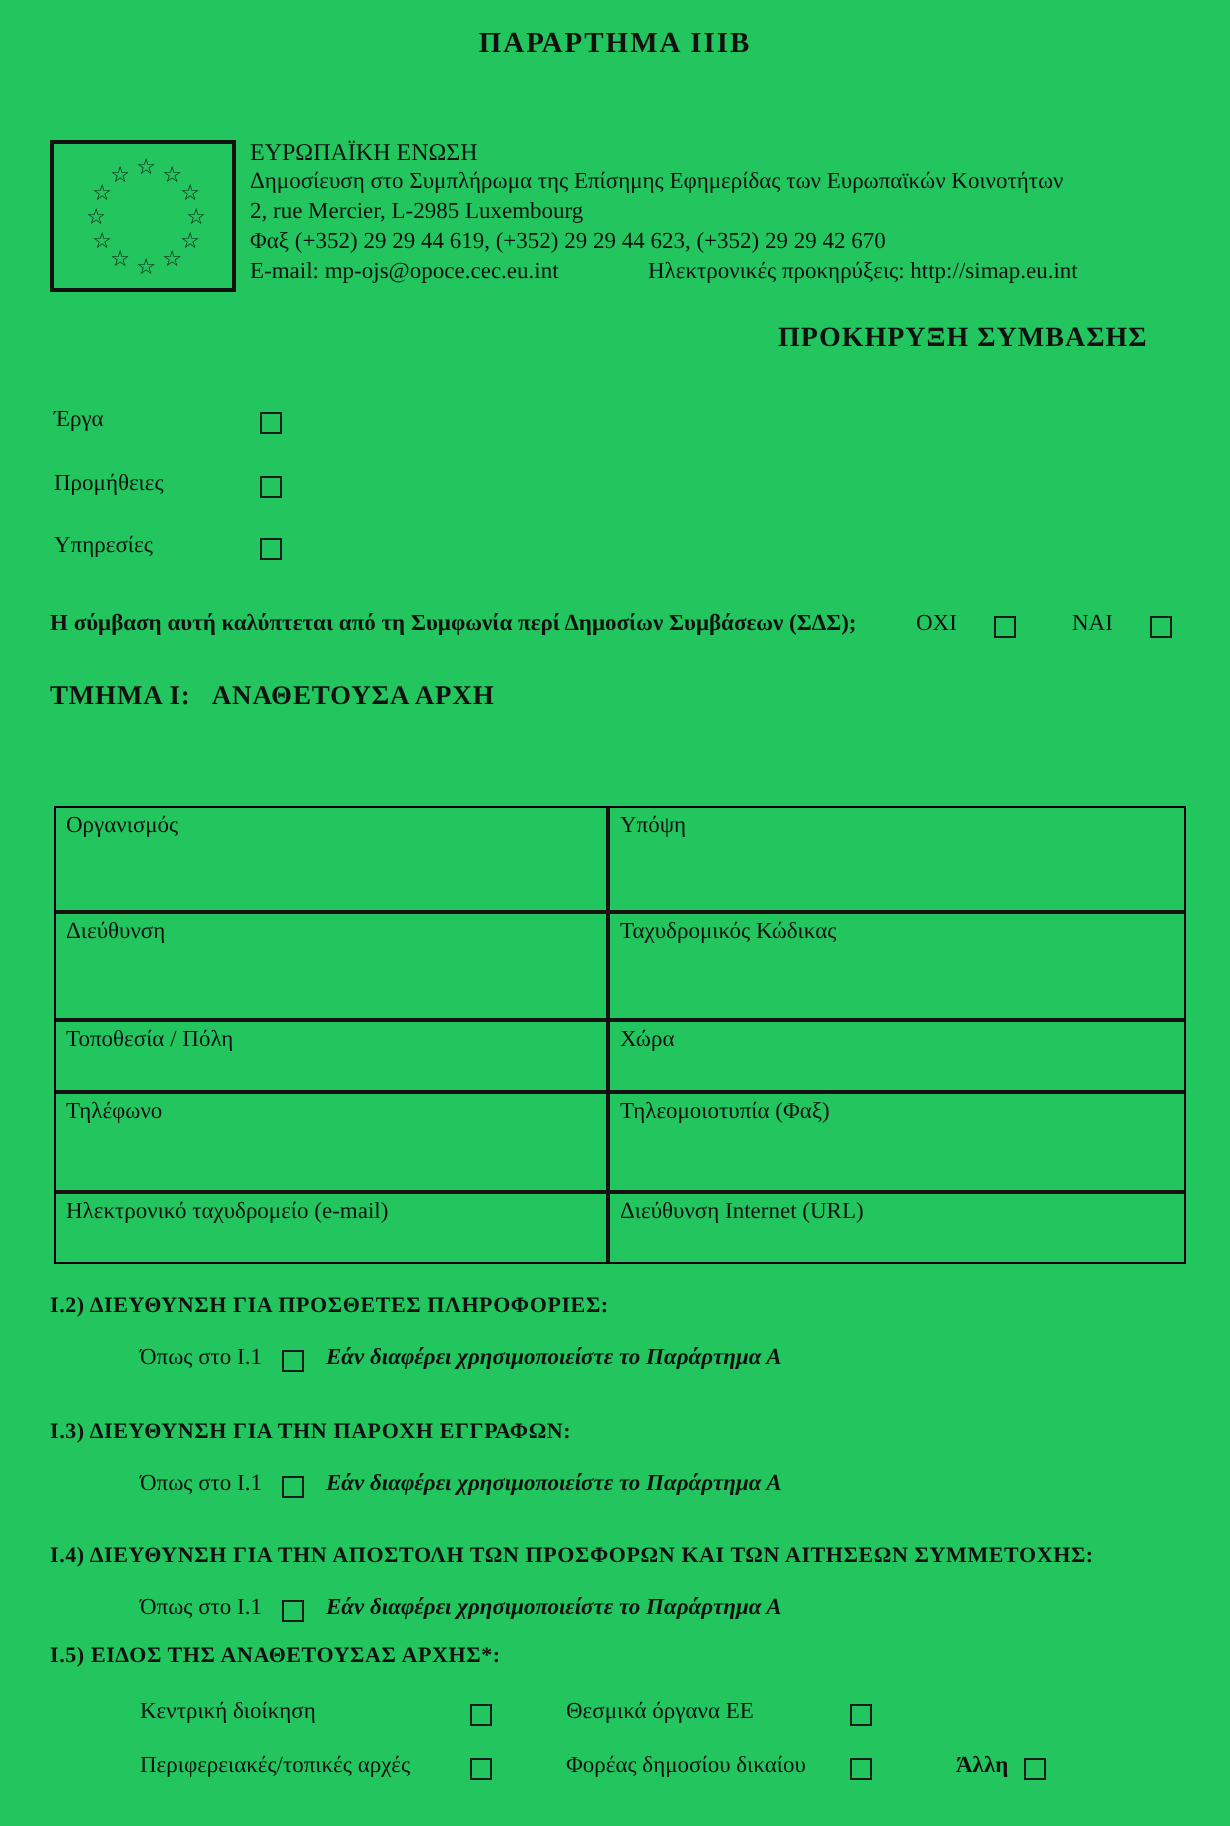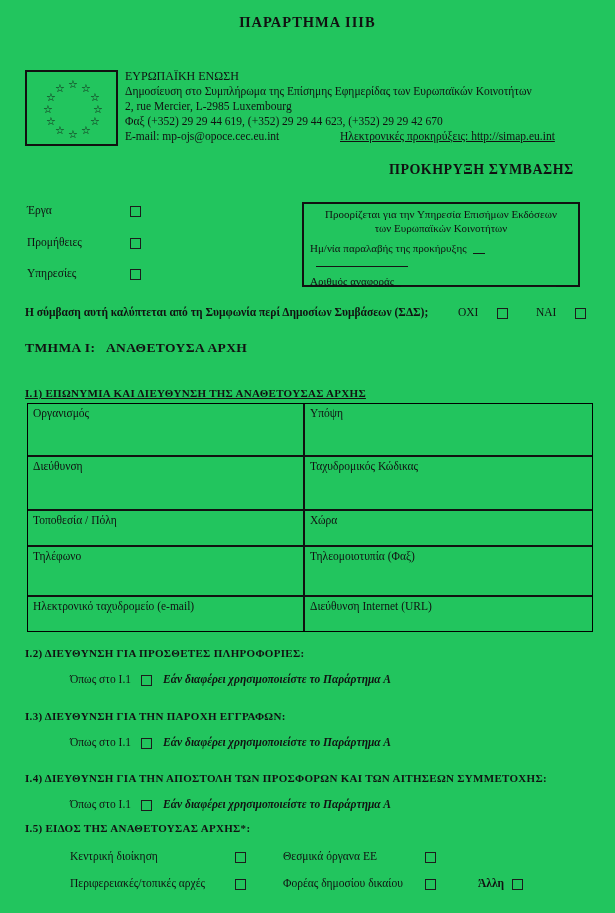--- a/index.html
+++ b/index.html
@@ -66,56 +66,42 @@
     <span class="star" style="left:21px;top:37px">☆</span>
     <span class="star" style="left:24px;top:25px">☆</span>
     <span class="star" style="left:33px;top:16px">☆</span>
   </div>
 
   <div class="hdr-line" style="top:69px;font-size:12px;">ΕΥΡΩΠΑΪΚΗ ΕΝΩΣΗ</div>
   <div class="hdr-line" style="top:84px;">Δημοσίευση στο Συμπλήρωμα της Επίσημης Εφημερίδας των Ευρωπαϊκών Κοινοτήτων</div>
   <div class="hdr-line" style="top:99px;">2, rue Mercier,  L-2985 Luxembourg</div>
   <div class="hdr-line" style="top:114px;">Φαξ (+352) 29 29 44 619, (+352) 29 29 44 623, (+352) 29 29 42 670</div>
   <div class="hdr-line" style="top:129px;">E-mail: mp-ojs@opoce.cec.eu.int</div>
-  <div class="abs" style="left:340px;top:129px;text-decoration:underline;">Ηλεκτρονικές προκηρύξεις: http://simap.eu.int</div>
+  <div class="abs" style="left:324px;top:129px;">Ηλεκτρονικές προκηρύξεις: http://simap.eu.int</div>
 
   <div class="notice-title">ΠΡΟΚΗΡΥΞΗ ΣΥΜΒΑΣΗΣ</div>
 
   <div class="abs" style="left:27px;top:203px;">Έργα</div>
   <span class="cb abs" style="left:130px;top:206px;"></span>
 
   <div class="abs" style="left:27px;top:235px;">Προμήθειες</div>
   <span class="cb abs" style="left:130px;top:238px;"></span>
 
   <div class="abs" style="left:27px;top:266px;">Υπηρεσίες</div>
   <span class="cb abs" style="left:130px;top:269px;"></span>
 
-  <div class="office-box">
-    <div class="ctr">Προορίζεται για την Υπηρεσία Επισήμων Εκδόσεων</div>
-    <div class="ctr">των Ευρωπαϊκών Κοινοτήτων</div>
-    <div style="margin-top:6px;">
-      <span>Ημ/νία παραλαβής της προκήρυξης</span>
-      <span class="fill-line" style="width:12px;margin-left:4px;"></span>
-      <span class="fill-line" style="width:92px;margin-left:6px;"></span>
-    </div>
-    <div style="margin-top:6px;">
-      <span>Αριθμός αναφοράς</span>
-      <span class="fill-line" style="width:155px;margin-left:4px;"></span>
-    </div>
-  </div>
 
   <div class="abs b" style="left:25px;top:305px;">Η σύμβαση αυτή καλύπτεται από τη Συμφωνία περί Δημοσίων Συμβάσεων (ΣΔΣ);</div>
   <div class="abs" style="left:458px;top:305px;">ΟΧΙ</div>
   <span class="cb abs" style="left:497px;top:308px;"></span>
   <div class="abs" style="left:536px;top:305px;">ΝΑΙ</div>
   <span class="cb abs" style="left:575px;top:308px;"></span>
 
   <div class="abs b pre" style="left:25px;top:340px;font-size:13.5px;letter-spacing:.4px;">ΤΜΗΜΑ Ι:   ΑΝΑΘΕΤΟΥΣΑ ΑΡΧΗ</div>
 
-  <div class="sec-h" style="left:25px;top:387px;text-decoration:underline;">Ι.1) ΕΠΩΝΥΜΙΑ ΚΑΙ ΔΙΕΥΘΥΝΣΗ ΤΗΣ ΑΝΑΘΕΤΟΥΣΑΣ ΑΡΧΗΣ</div>
 
   <div class="i1-table">
     <div class="cell">Οργανισμός</div>
     <div class="cell last-col">Υπόψη</div>
     <div class="cell">Διεύθυνση</div>
     <div class="cell last-col">Ταχυδρομικός Κώδικας</div>
     <div class="cell">Τοποθεσία / Πόλη</div>
     <div class="cell last-col">Χώρα</div>
     <div class="cell">Τηλέφωνο</div>
     <div class="cell last-col">Τηλεομοιοτυπία (Φαξ)</div>

